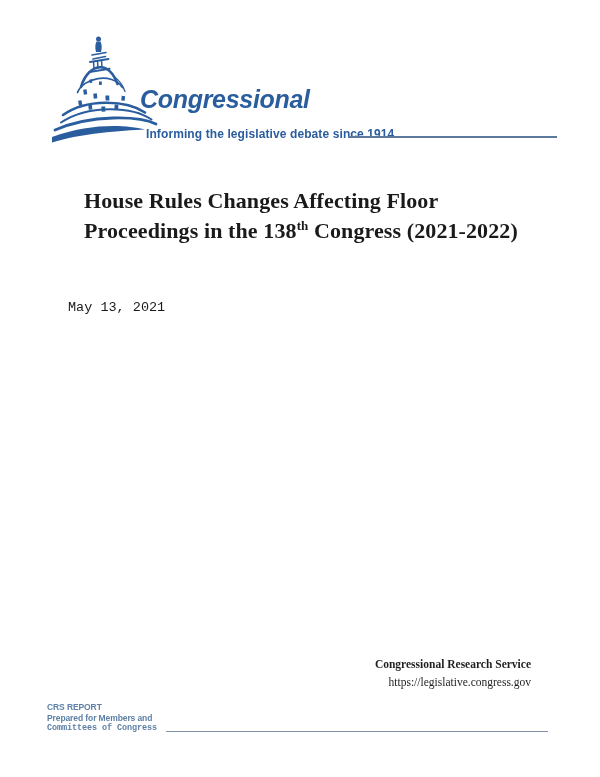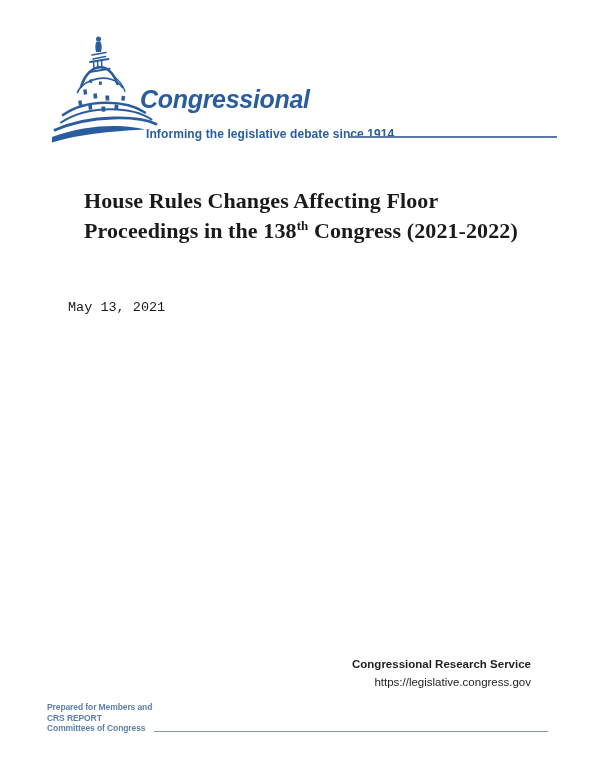--- a/index.html
+++ b/index.html
@@ -39,31 +39,31 @@
   .title sup{font-size:13px;line-height:0;vertical-align:super;}
   .date{
     position:absolute;left:68px;top:252px;
     font-family:Liberation Mono, monospace;
     font-size:13.5px;color:#1a1a1a;margin-top:48px;
   }
   
   .footer-right{
     position:absolute;right:69px;top:656px;
     text-align:right;
-    font-family:Liberation Sans, sans-serif;
+    font-family:Liberation Serif, serif;
     font-size:11.5px;line-height:17.5px;color:#1f1f1f;
   }
   .footer-right .fr-org{font-weight:bold;}
   
   .footer-left{
     position:absolute;left:47px;top:702px;width:501px;
     color:var(--muted,#5e80a6);
     font-size:8.5px;line-height:10.5px;font-weight:bold;letter-spacing:-0.1px;
   }
-  .fl-row{display:flex;align-items:flex-end;}
+  .fl-row{display:flex;align-items:flex-end;font-family:Liberation Mono, monospace;}
   .bottom-rule{
     flex:1;height:1px;background:#8496ab;
     margin-left:9px;margin-bottom:2px;
   }
 </style>
 </head>
 <body>
 
 <div class="page">
 
@@ -110,21 +110,21 @@
     <span>Proceedings in the 138</span><sup>th</sup><span> Congress (2021-2022)</span>
   </h1>
   <div class="date">May 13, 2021</div>
 
   <div class="footer-right">
     <div class="fr-org">Congressional Research Service</div>
     <div class="fr-url">https://legislative.congress.gov</div>
   </div>
 
   <div class="footer-left">
+    <div>CRS REPORT</div>
     <div>Prepared for Members and</div>
-    <div>CRS REPORT</div>
     <div class="fl-row">
       <span>Committees of Congress</span>
       <span class="bottom-rule"></span>
     </div>
   </div>
 
 </div>
 
 </body></html>

